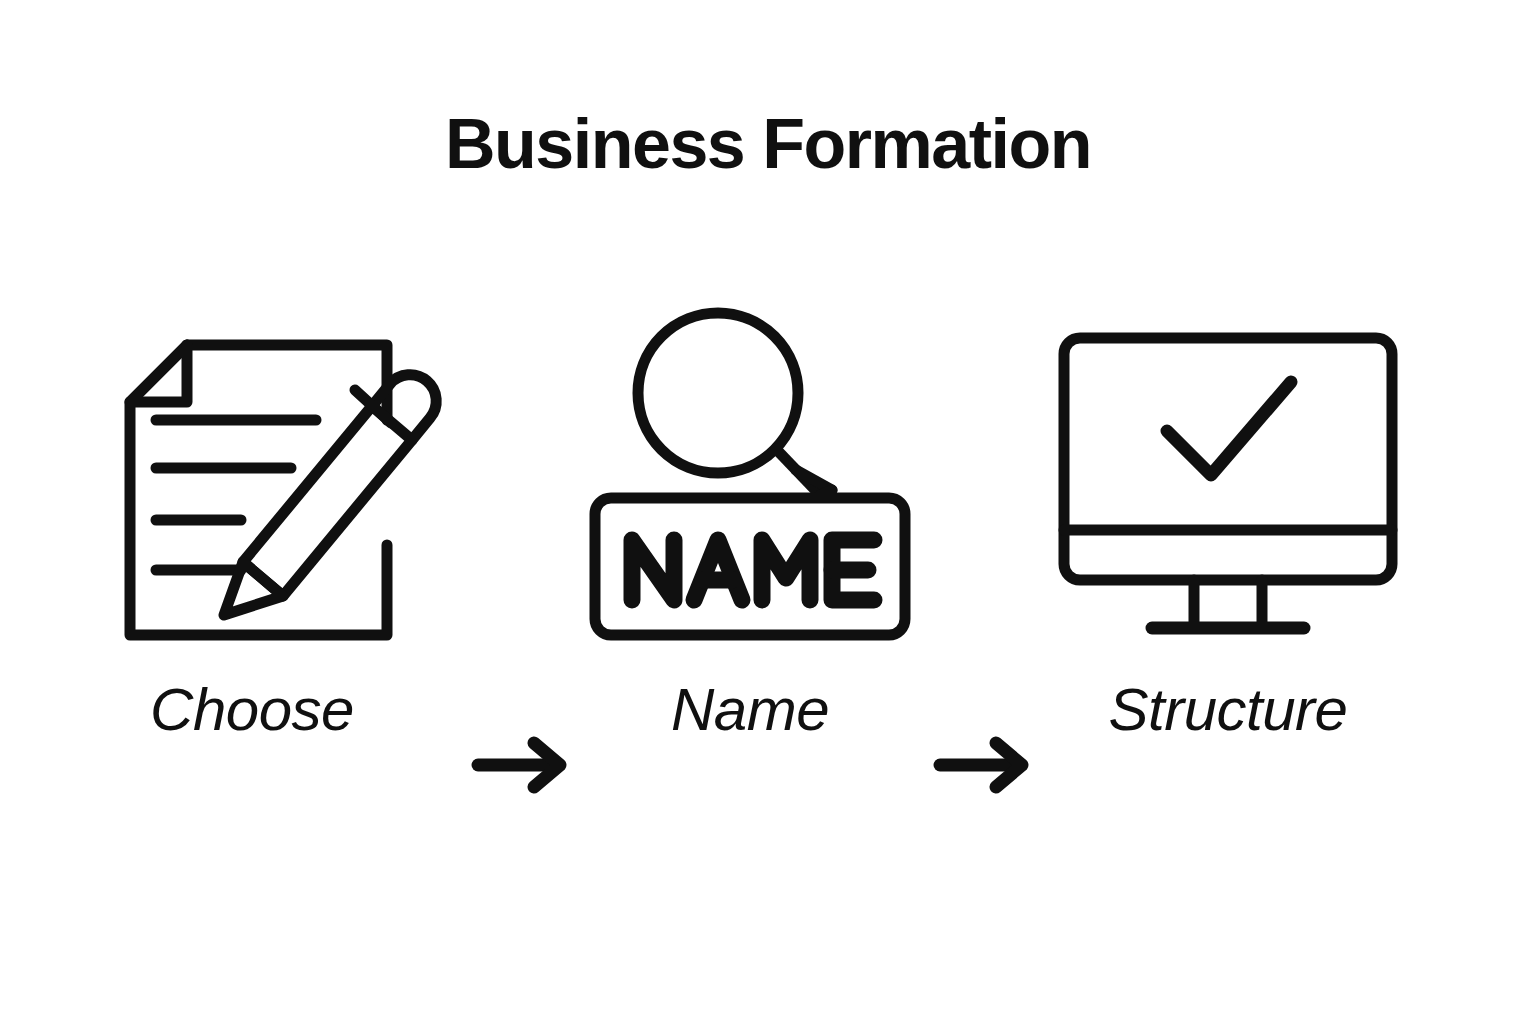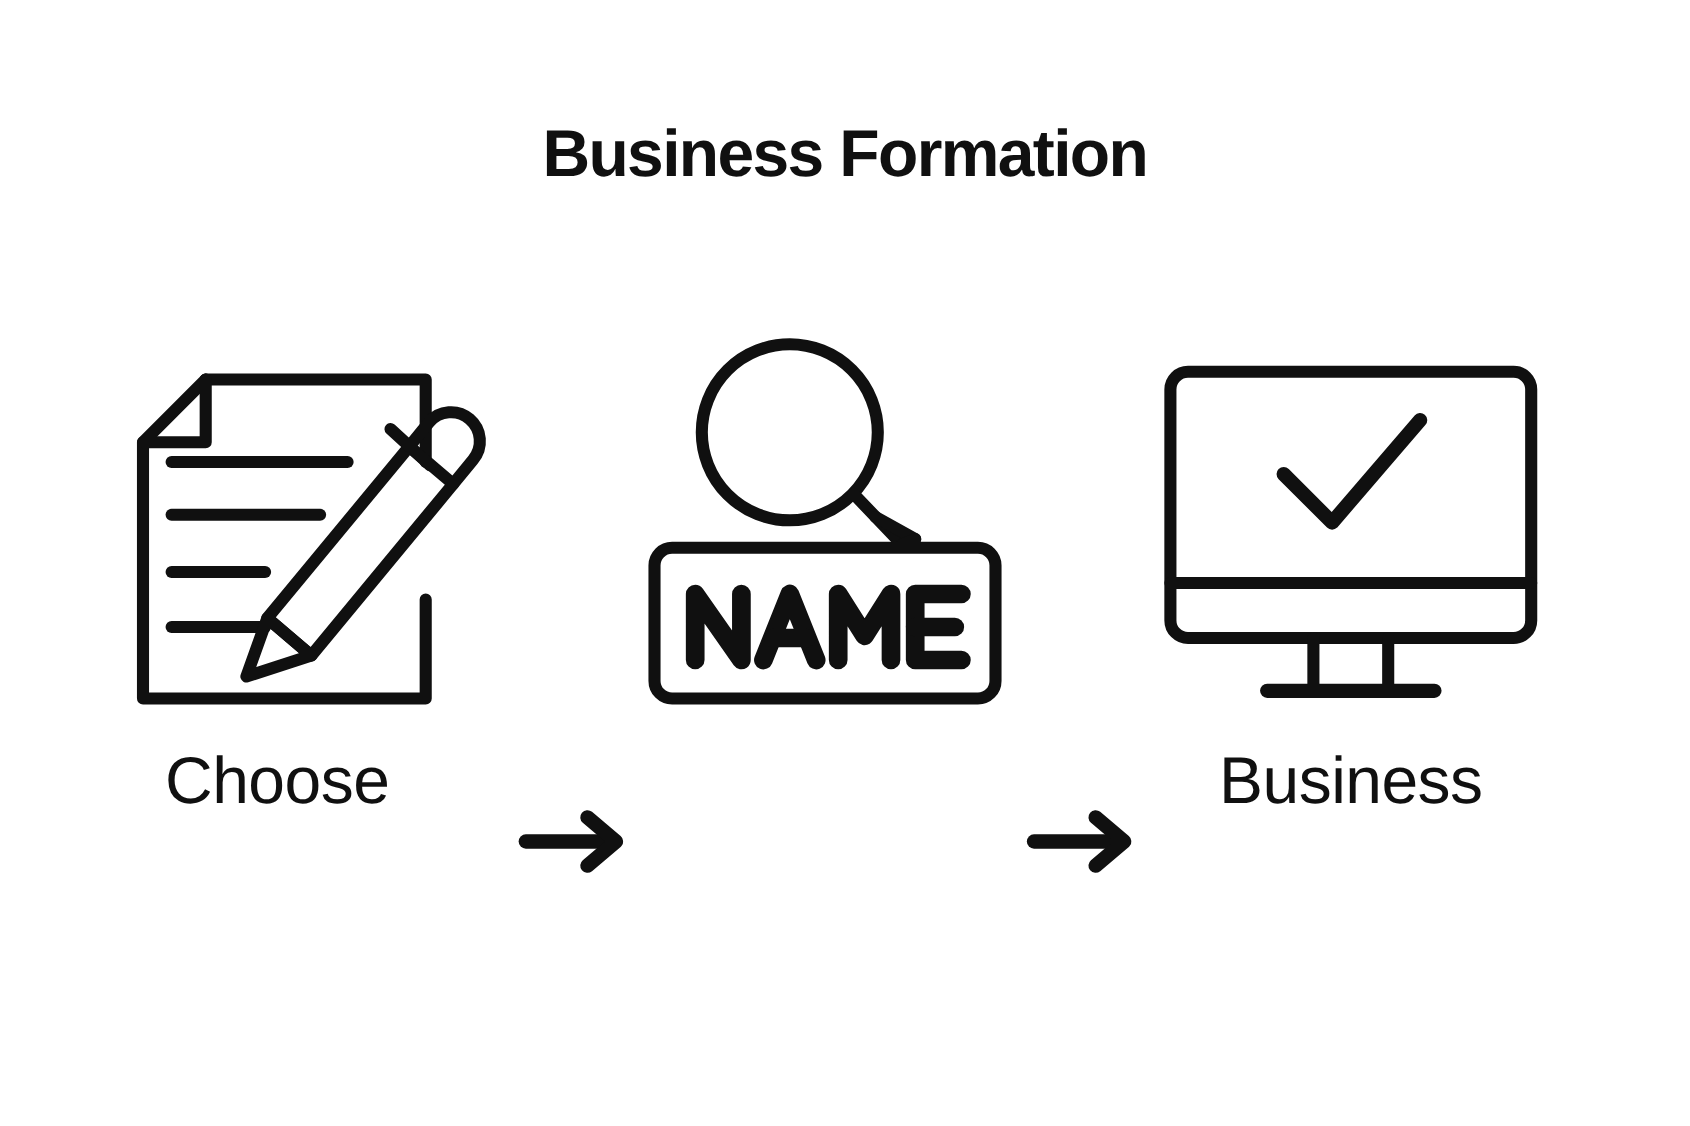--- a/index.html
+++ b/index.html
@@ -22,21 +22,21 @@
     background: #ffffff;
   }
 
   
   .title {
     position: absolute;
     left: 0;
     top: 108px;
     width: 1536px;
     text-align: center;
-    font-size: 60px;
+    font-size: 70px;
     font-weight: 700;
     letter-spacing: -1.5px;
     line-height: 1.05;
     color: #101010;
     white-space: nowrap;
   }
 
   
   .steps {
     position: absolute;
@@ -75,21 +75,21 @@
     left: 0;
     top: 382px;
     width: 360px;
     text-align: center;
     font-size: 60px;
     font-weight: 400;
     line-height: 1.28;
     letter-spacing: -0.5px;
     color: #101010;
   }
-  .step-label .ln { display: block; white-space: nowrap; }
+  .step-label .ln { display: block; white-space: nowrap; font-style: italic; }
 
   
   .arrow {
     position: absolute;
     top: 440px;
     width: 110px;
     height: 70px;
   }
   .arrow svg { display: block; width: 110px; height: 70px; }
   .arrow-1 { left: 468px; }
@@ -159,20 +159,21 @@
             <line x1="133" y1="290" x2="163" y2="290"></line>
 
             <path d="M 192 310 L 192 250 L 216 288 L 240 250 L 240 310"></path>
 
             <path d="M 304 250 L 262 250 L 262 310 L 304 310"></path>
             <line x1="262" y1="280" x2="298" y2="280"></line>
           </g>
         </svg>
       </div>
       <div class="step-label">
+        <span class="ln">Name</span>
       </div>
     </div>
 
     <div class="arrow arrow-2">
       <svg viewBox="0 0 110 70" xmlns="http://www.w3.org/2000/svg" fill="none" stroke="#101010" stroke-width="13" stroke-linecap="round" stroke-linejoin="round">
         <line x1="10" y1="35" x2="88" y2="35"></line>
         <polyline points="66,13 92,35 66,57"></polyline>
       </svg>
     </div>
 
@@ -186,18 +187,18 @@
 
           <polyline points="119,141 163,185 243,92" stroke-width="13"></polyline>
 
           <line x1="146" y1="290" x2="146" y2="338"></line>
           <line x1="214" y1="290" x2="214" y2="338"></line>
 
           <line x1="104" y1="338" x2="256" y2="338" stroke-width="13"></line>
         </svg>
       </div>
       <div class="step-label">
-        <span class="ln">Business</span>
+        <span class="ln">Structure</span>
       </div>
     </div>
 
   </div>
 </div>
 
 </body></html>

